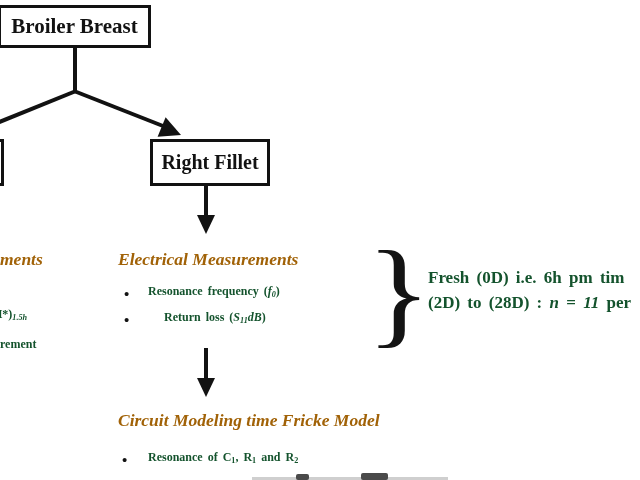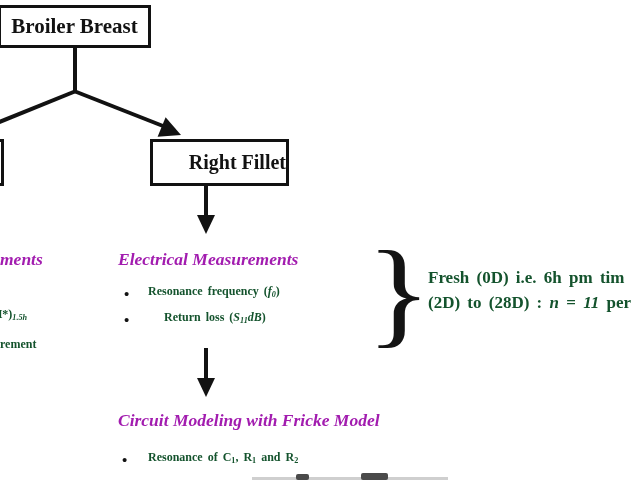--- a/index.html
+++ b/index.html
@@ -13,24 +13,24 @@
 
   .node {
     box-sizing:border-box;
     border:3px solid #121212;
     background:#ffffff;
     display:flex; align-items:center; justify-content:center;
     font-weight:bold; color:#121212;
   }
   #root-box  { left:-2px;  top:5px;   width:153px; height:43px; font-size:21px; }
   #left-partial-box { left:-138px; top:139px; width:142px; height:47px; }
-  #right-box { left:150px; top:139px; width:139px; height:47px; font-size:20px;justify-content:flex-end; }
+  #right-box { left:150px; top:139px; width:120px; height:47px; font-size:20px; }
 
   .heading {
-    font-style:italic; font-weight:bold; font-size:17.5px; color:#a21caf;
+    font-style:italic; font-weight:bold; font-size:17.5px; color:#a16207;
     white-space:nowrap;
   }
   .btext {
     font-weight:bold; font-size:12px; color:#14532d; white-space:nowrap;
     word-spacing:2px;
   }
   .dot { font-weight:bold; font-size:15px; color:#131313; }
   .it { font-style:italic; }
   .sub {
     font-size:68%; position:relative; top:0.30em; font-weight:bold;
@@ -87,21 +87,21 @@
   <div class="abs dot" style="left:124px; top:312px;">•</div>
   <div class="abs btext" style="left:164px; top:310px;"><span>Return loss (</span><span class="it">S</span><span class="sub it">11</span><span class="it">dB</span><span>)</span></div>
 
   <div class="abs" id="brace">}</div>
 
   <div class="abs" id="note-block">
     <div class="note-line"><span>Fresh (0D) i.e. 6h pm tim</span></div>
     <div class="note-line"><span>(2D) to (28D) : </span><span class="it">n</span><span> = </span><span class="it">11</span><span> per</span></div>
   </div>
 
-  <div class="abs heading" style="left:118px; top:410px;">Circuit Modeling with Fricke Model</div>
+  <div class="abs heading" style="left:118px; top:410px;">Circuit Modeling time Fricke Model</div>
 
   <div class="abs dot" style="left:122px; top:452px;">•</div>
   <div class="abs btext" style="left:148px; top:450px;"><span>Resonance of C</span><span class="sub">1</span><span>, R</span><span class="sub">1</span><span> and R</span><span class="sub">2</span></div>
 
   <div class="abs remnant-faint" style="left:252px; top:477px; width:196px; height:3px;"></div>
   <div class="abs remnant" style="left:296px; top:474px; width:13px; height:6px;"></div>
   <div class="abs remnant" style="left:361px; top:473px; width:27px; height:7px;"></div>
 
 </div>
 

